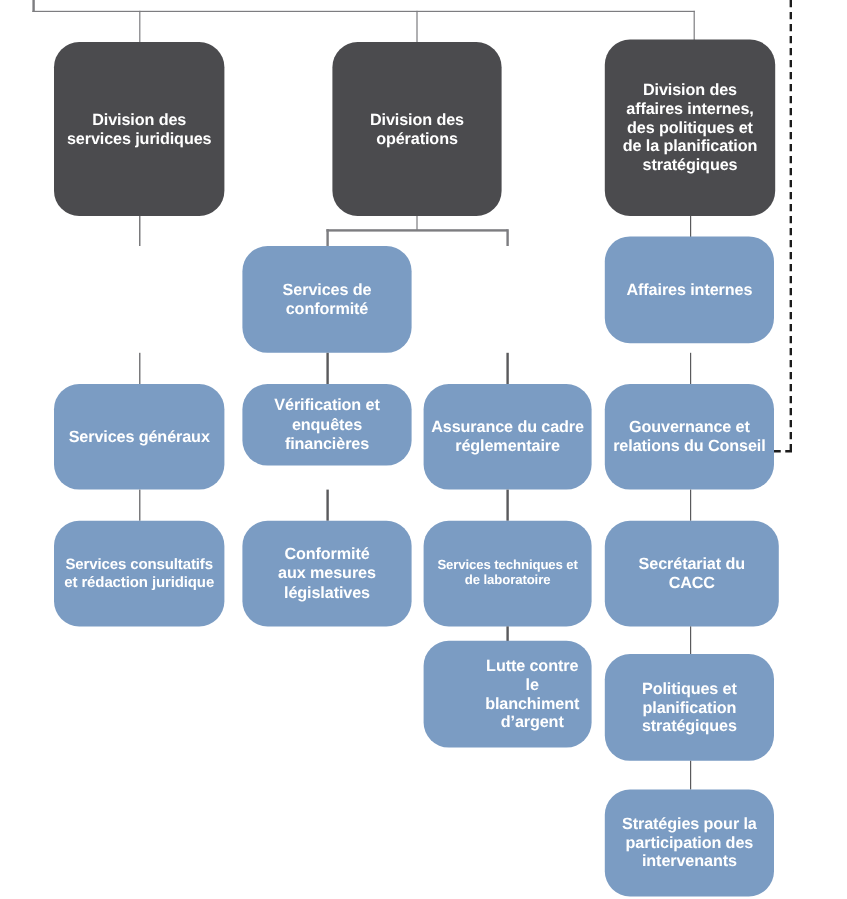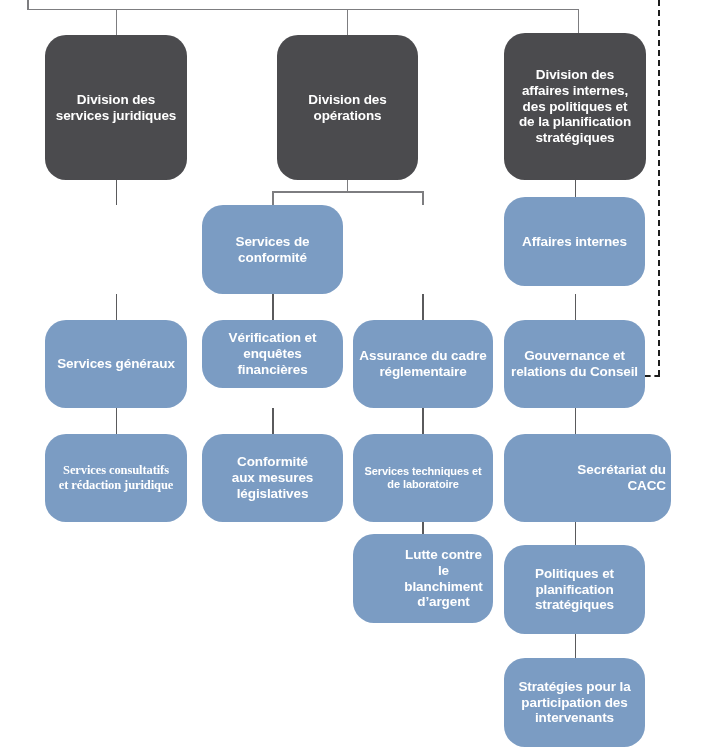--- a/index.html
+++ b/index.html
@@ -37,21 +37,21 @@
   }
   .node-blue {
     background: #7b9cc3;
   }
   .node .label {
     display: block;
     width: 100%;
     white-space: pre-line;
   }
   .fs-13 { font-size: 13.5px; }
-  .fs-12 { font-size: 12.5px; font-family: Liberation Serif, serif; }
+  .fs-12 { font-size: 12.5px; }
   .fs-11 { font-size: 11px; }
   .connector {
     position: absolute;
     background: #5a5a5c;
   }
   .connector.h { height: 1.5px; }
   .connector.v { width: 1.5px; }
   .connector.thin { background: #7d7d80; }
   .dashed-v {
     position: absolute;
@@ -157,21 +157,21 @@
     <span class="label">Affaires internes</span>
   </div>
   <div class="connector v" style="left:574.5px; top:294px; height:26px;"></div>
 
   <div class="node node-blue fs-13" style="left:504px; top:320px; width:141px; height:88px;">
     <span class="label">Gouvernance et
 relations du Conseil</span>
   </div>
   <div class="connector v" style="left:574.5px; top:408px; height:26px;"></div>
 
-  <div class="node node-blue fs-13" style="left:504px; top:434px; width:167px; height:88px;text-align:right;">
+  <div class="node node-blue fs-13" style="left:504px; top:434px; width:145px; height:88px;">
     <span class="label">Secrétariat du
 CACC</span>
   </div>
   <div class="connector v" style="left:574.5px; top:522px; height:23px;"></div>
 
   <div class="node node-blue fs-13" style="left:504px; top:545px; width:141px; height:89px;">
     <span class="label">Politiques et
 planification
 stratégiques</span>
   </div>

